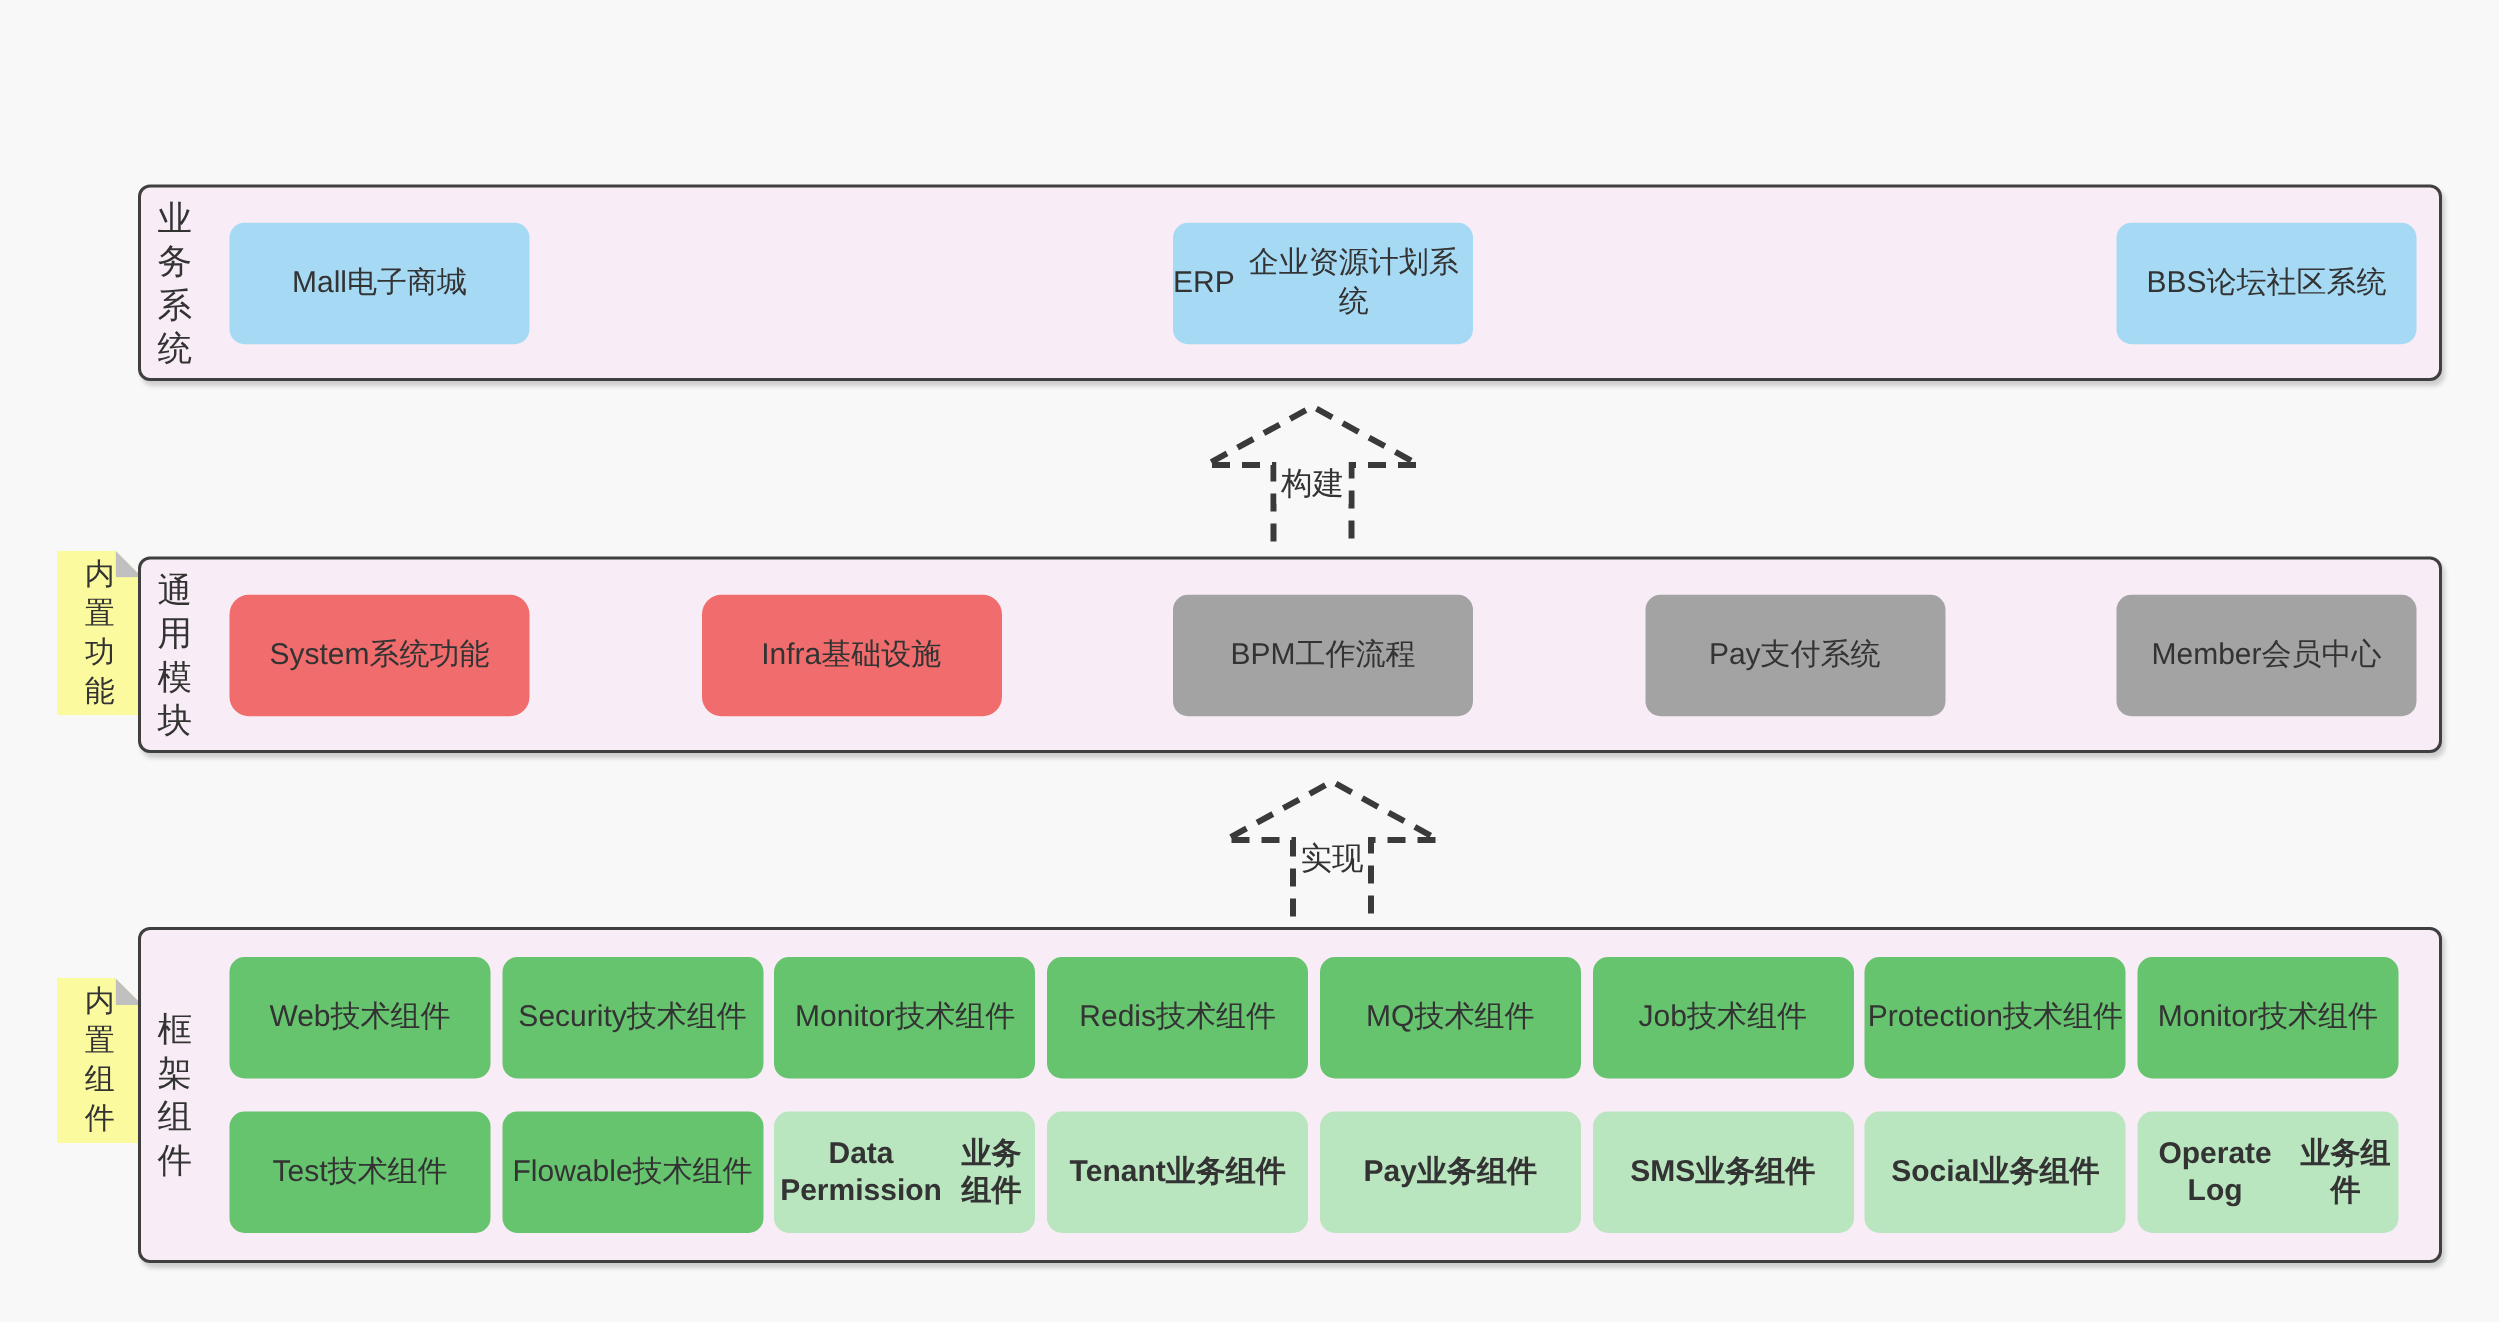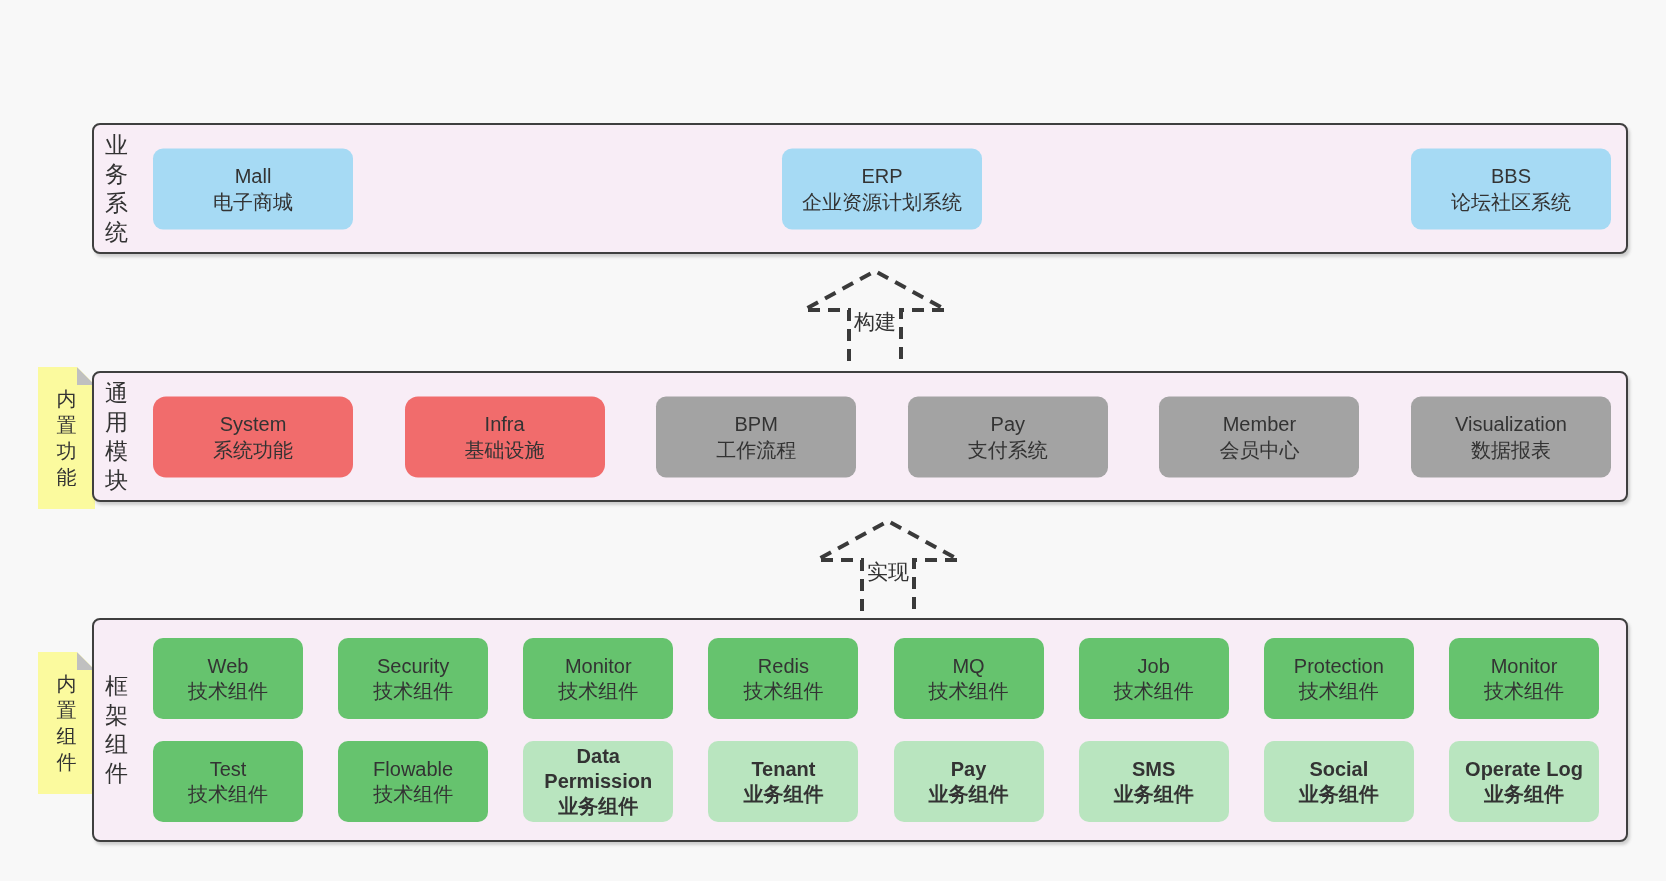--- a/index.html
+++ b/index.html
@@ -25,32 +25,32 @@
     position:absolute;left:59px;right:15px;top:50%;transform:translateY(-50%);
     display:flex;justify-content:space-between;
   }
   .grid3{
     position:absolute;left:59px;right:27px;top:0;bottom:0;
     display:flex;flex-direction:column;justify-content:center;gap:22px;
   }
   .grid3 .row-boxes8{display:flex;justify-content:space-between;}
   .box{
     height:81px;border-radius:10px;
-    display:flex;flex-direction:column;align-items:center;justify-content:center;
+    display:flex;flex-direction:row;align-items:center;justify-content:center;
     text-align:center;font-size:20px;line-height:26px;color:#333;
   }
   .w6{width:200px;}
-  .w8{width:150px;line-height:25px;}
+  .w8{width:174px;line-height:25px;}
   .blue{background:#a6daf4;}
   .red{background:#f16c6c;border-radius:13px;}
   .pink{background:#a3a3a3;}
   .green{background:#66c36e;}
   .lightgreen{background:#b9e5bf;font-weight:bold;}
   .note{
-    position:absolute;left:38px;width:57px;padding:19px 0;
+    position:absolute;left:38px;width:57px;padding:3px 0;
     background:#fbfa9e;text-align:center;
     clip-path:polygon(0 0,calc(100% - 18px) 0,100% 18px,100% 100%,0 100%);
   }
   #note-1{top:367px;}
   #note-2{top:652px;}
   .note .fold{
     position:absolute;top:0;right:0;width:18px;height:18px;background:#c0c0c0;
     clip-path:polygon(0 0,100% 100%,0 100%);
   }
   .note-text{
@@ -121,24 +121,20 @@
         <span>工作流程</span>
       </div>
       <div class="box w6 pink">
         <span>Pay</span>
         <span>支付系统</span>
       </div>
       <div class="box w6 pink">
         <span>Member</span>
         <span>会员中心</span>
       </div>
-      <div class="box w6 pink">
-        <span>Visualization</span>
-        <span>数据报表</span>
-      </div>
     </div>
   </section>
 
   <div class="arrow" id="arrow-2">
     <svg width="150" height="95" viewBox="0 0 150 95">
       <path d="M49 93 L49 42 L4 42 L75 3 L146 42 L101 42 L101 93" fill="none" stroke="#3a3a3a" stroke-width="4" stroke-dasharray="12 8"></path>
     </svg>
     <span class="arrow-label">实现</span>
   </div>
 

